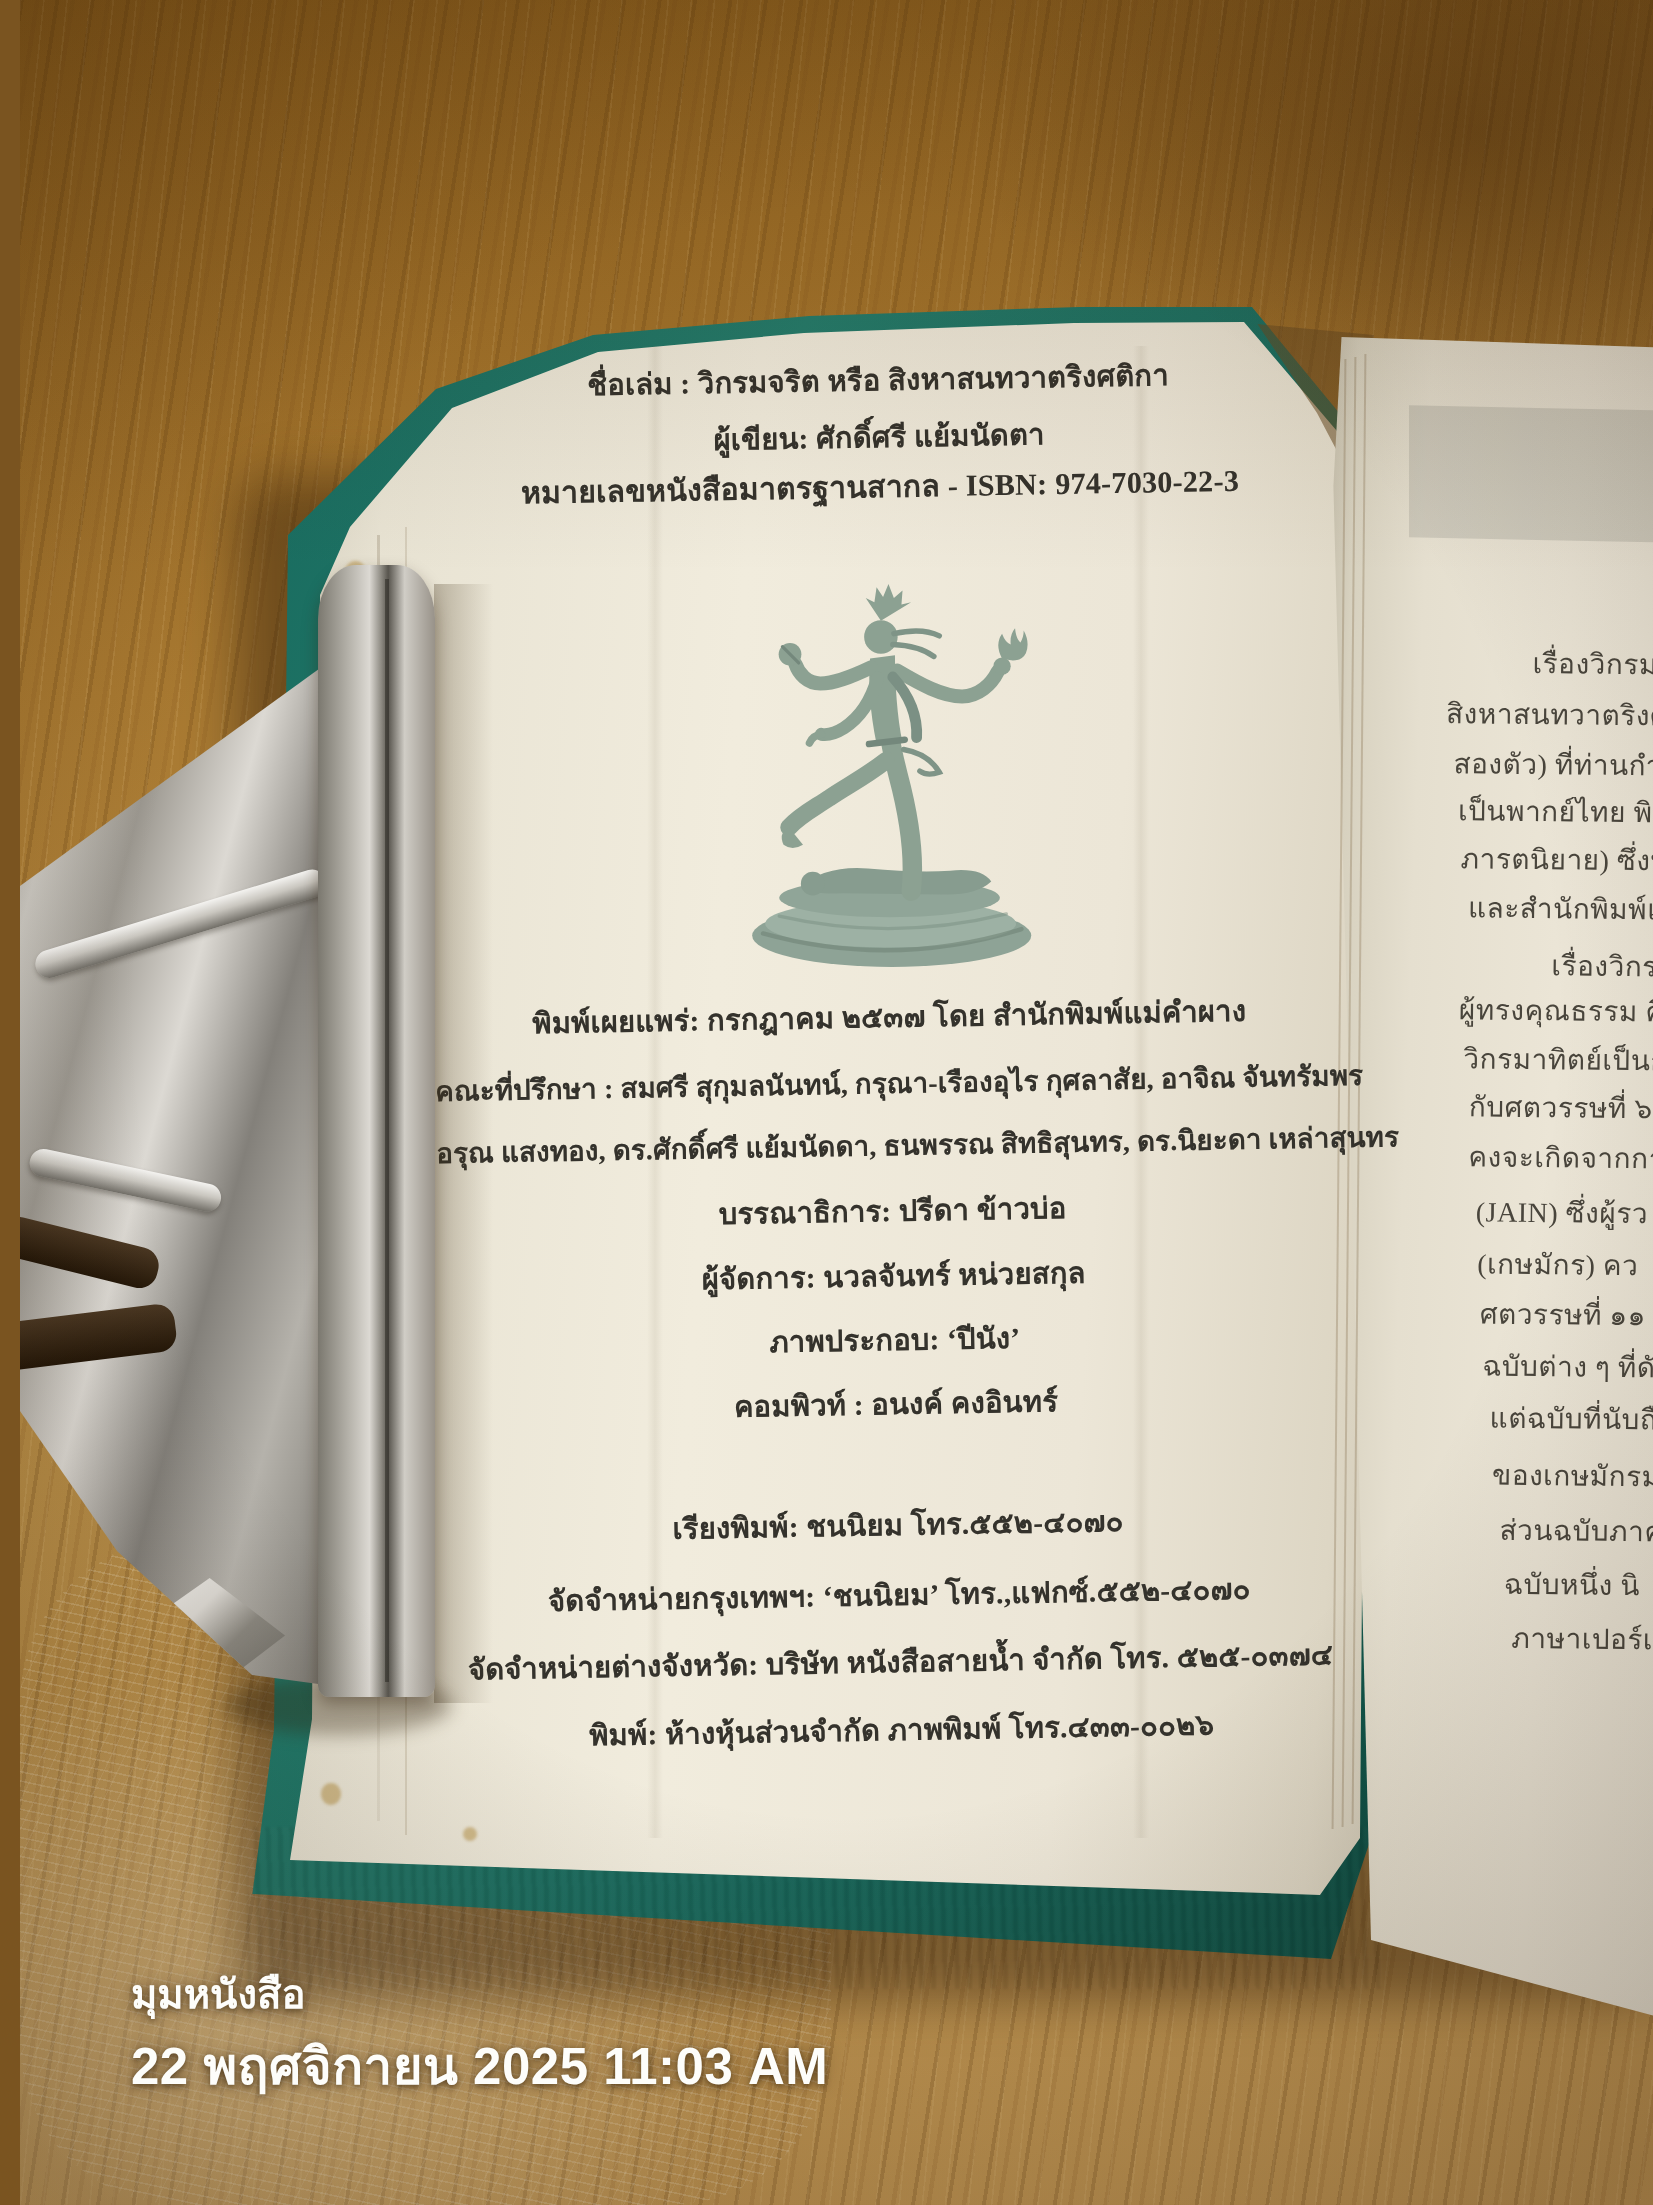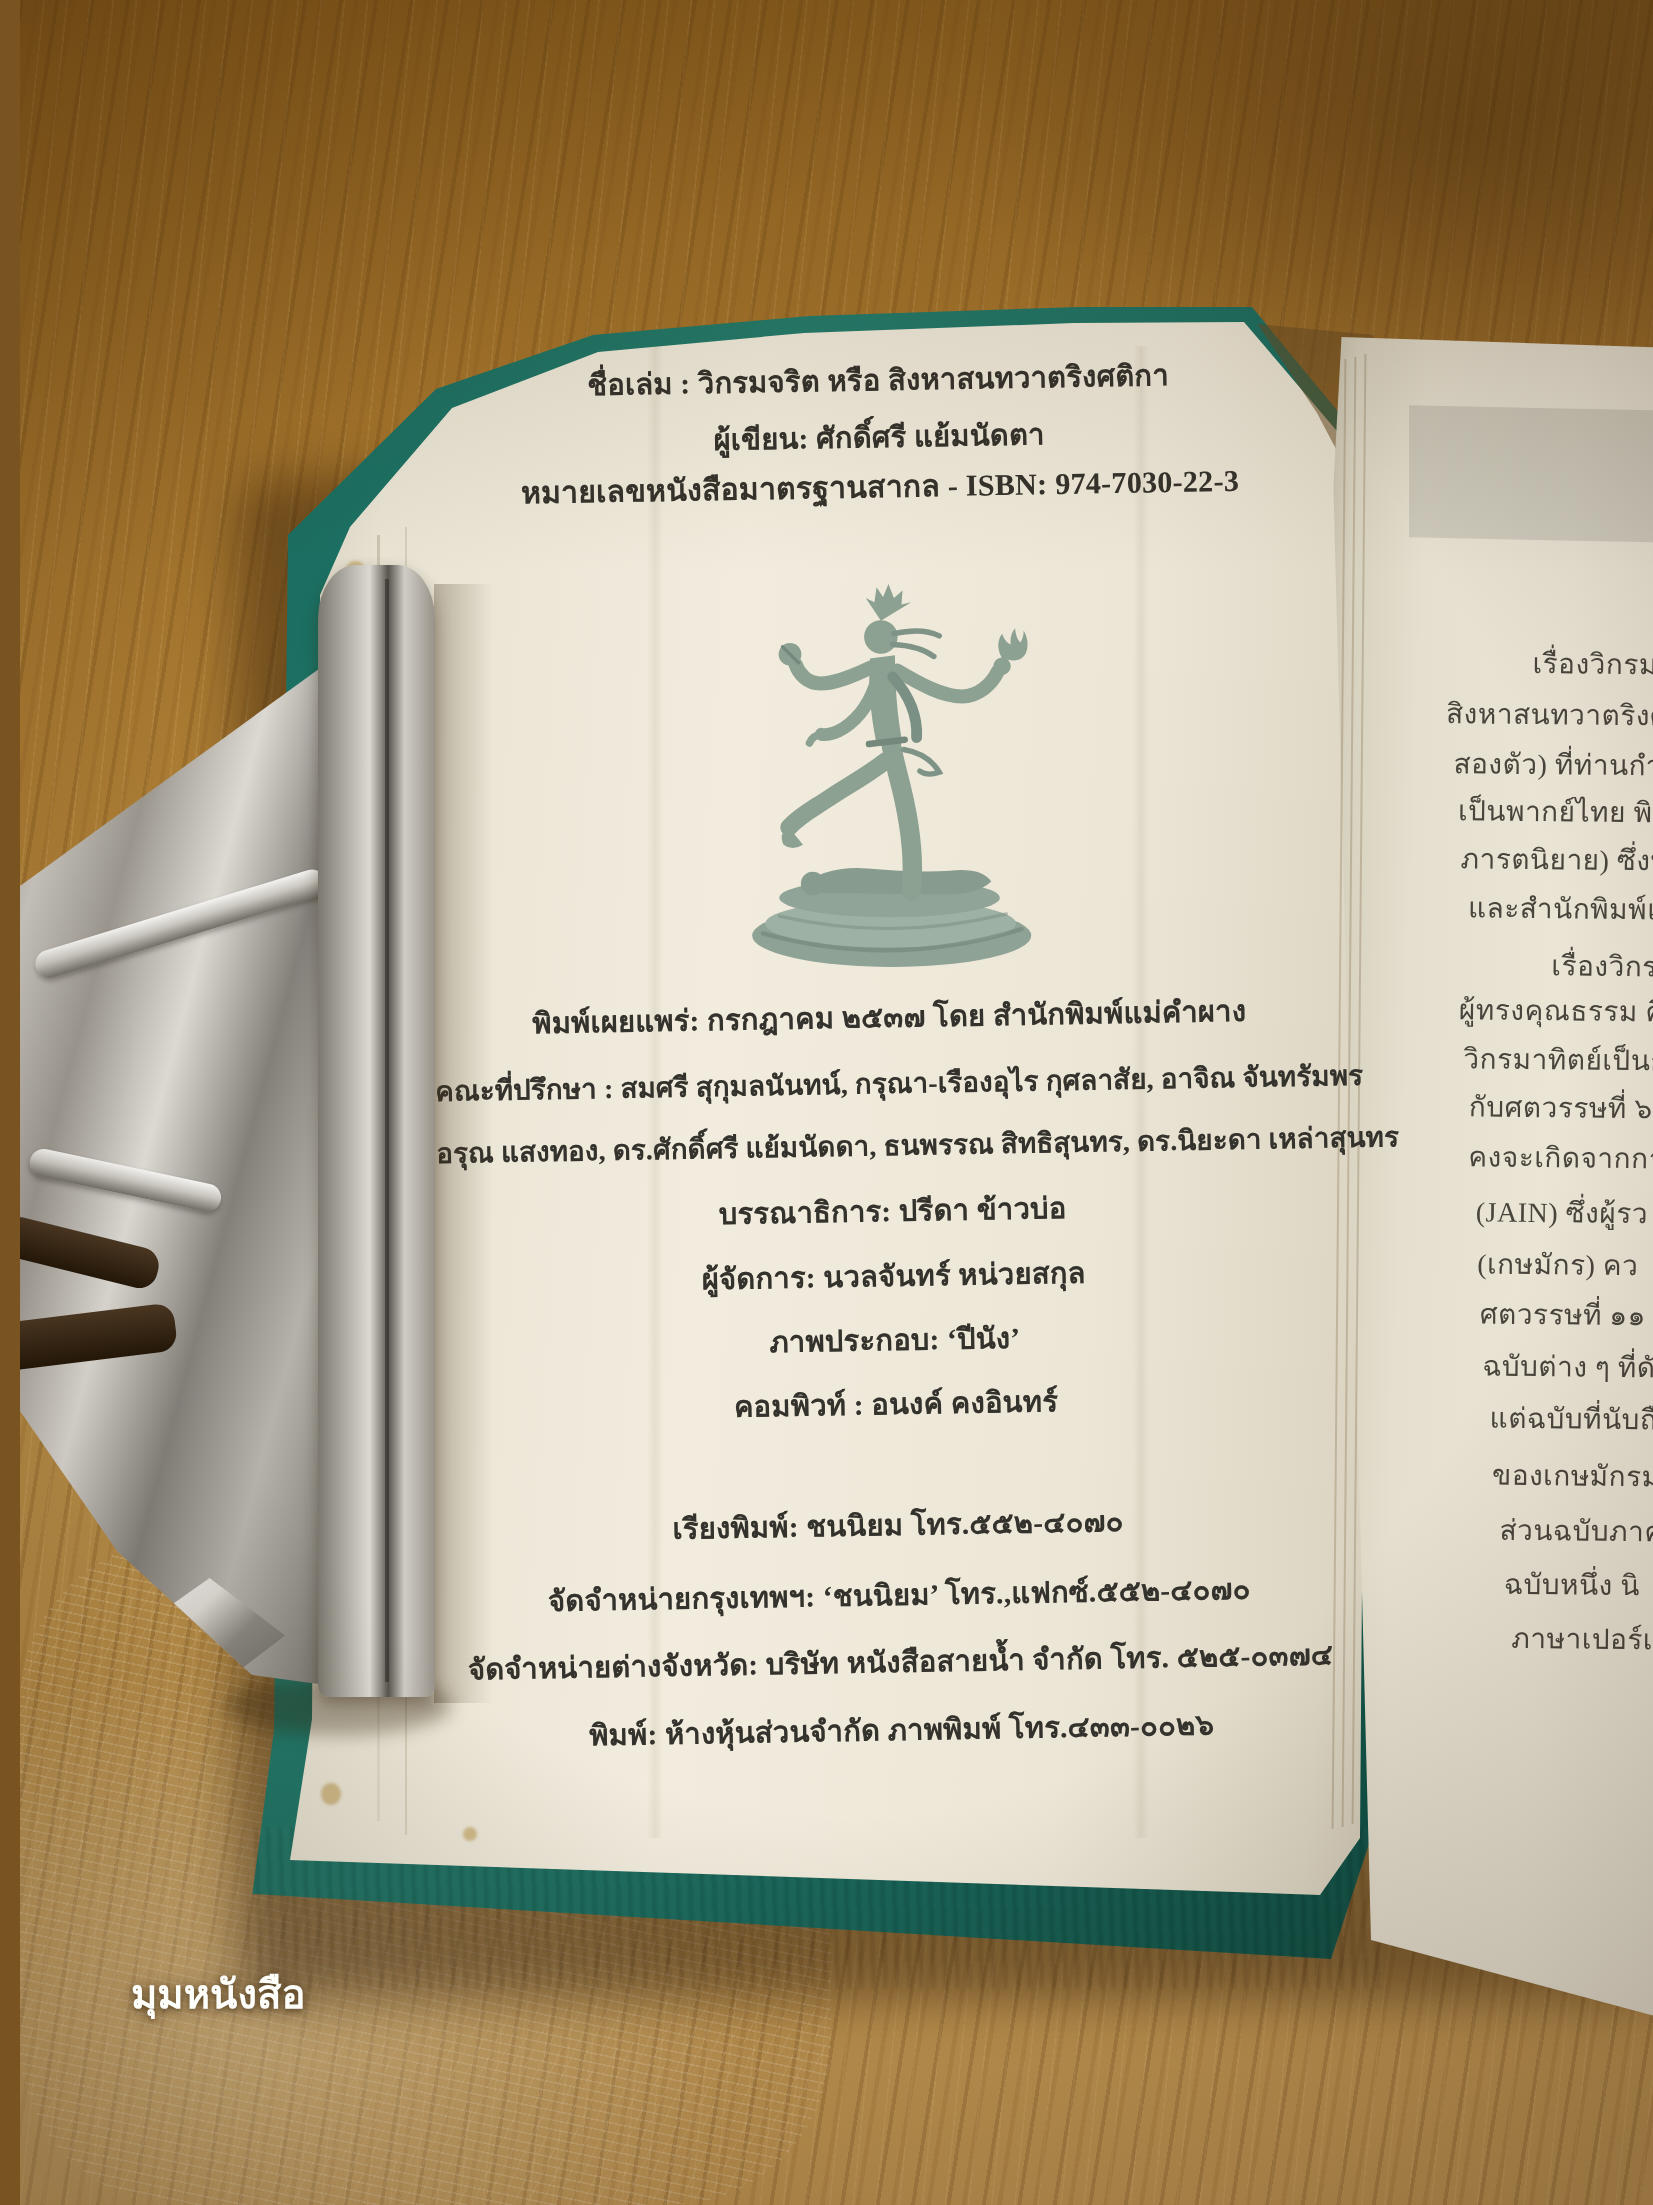--- a/index.html
+++ b/index.html
@@ -239,16 +239,17 @@
   <div class="ridge r2"></div>
   <div class="clip-flange"></div>
   <div class="clip-seam"></div>
   <div class="handle h1"></div>
   <div class="handle h2"></div>
 
   <div class="vignette"></div>
 
   <div class="watermark">
     <div class="wm-app">มุมหนังสือ</div>
+    <div class="wm-dt">22 พฤศจิกายน 2025 11:03 AM</div>
   </div>
 
 </div>
 
 
 </body></html>

